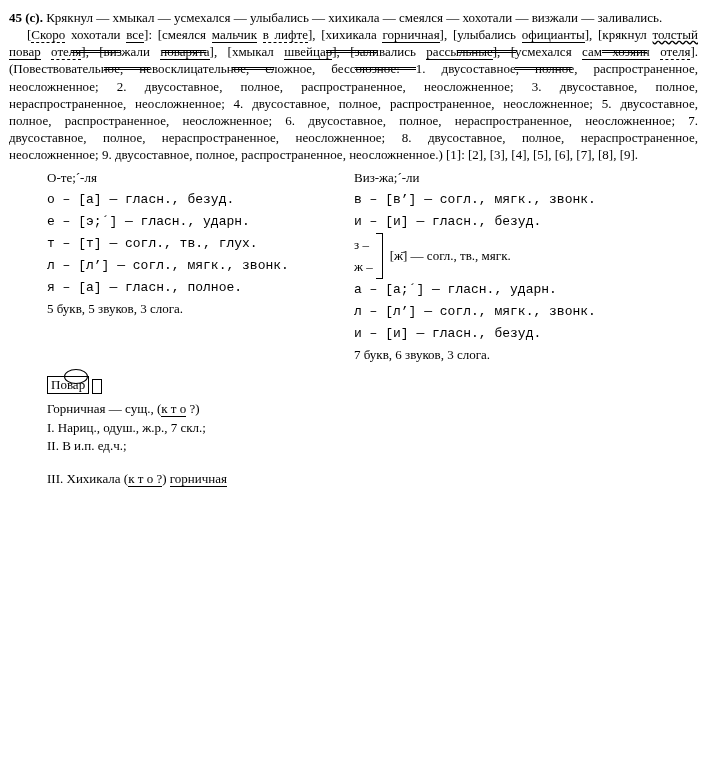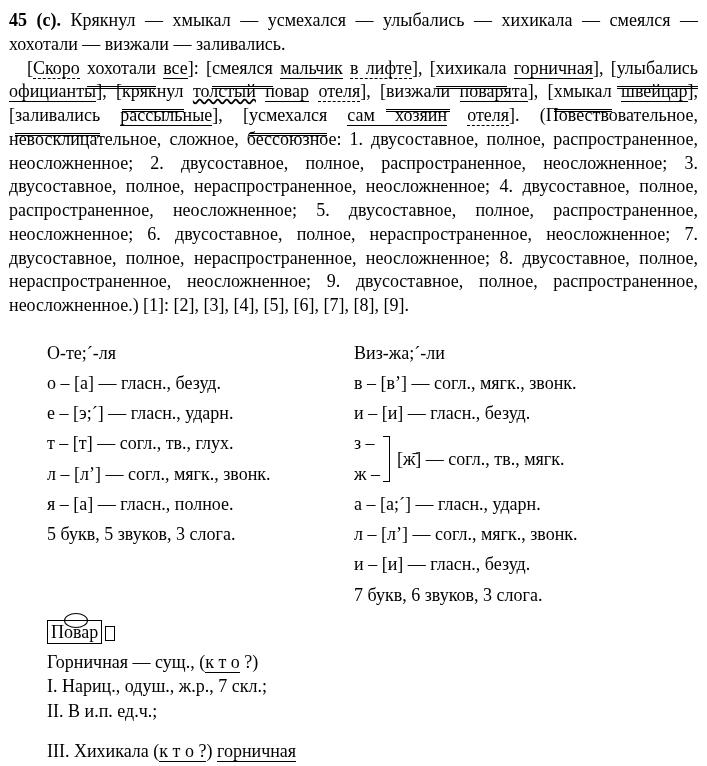--- a/index.html
+++ b/index.html
@@ -3,43 +3,43 @@
 <meta charset="utf-8">
 <style>
   * { box-sizing: border-box; }
   html, body { margin: 0; padding: 0; background: #ffffff; }
   .page {
     width: 707px;
     height: 766px;
     background: #ffffff;
     color: #000000;
     font-family: "Liberation Serif", "DejaVu Serif", serif;
-    font-size: 18px;
+    font-size: 13px;
     line-height: 1.32;
     padding: 9px 9px 0 9px;
     overflow: hidden;
   }
   .para { margin: 0; text-align: justify; }
   .para.indent { text-indent: 18px; }
   .num { font-weight: bold; }
 
   
   .u-sng { border-bottom: 1px solid #000; }
   .u-dbl { border-bottom: 3px double #000; padding-bottom: 8px; }
   .u-dot { border-bottom: 1px dashed #000; }
   .u-dsh { border-bottom: 1px dashed #000; }
   .u-wav { text-decoration: underline wavy; text-decoration-skip-ink: none; }
 
   
-  .phonetics { display: flex; margin-top: 20px; }
+  .phonetics { display: flex; margin-top: 4px; }
   .phon-col { line-height: 1.68; }
   .phon-col.left  { width: 345px; padding-left: 38px; }
   .phon-col.right { flex: 1; }
   .phon-title { }
-  .phon-row { white-space: nowrap; }
+  .phon-row { white-space: nowrap; font-family: Liberation Mono, monospace; }
   .phon-summary { white-space: nowrap; }
 
   .pair { display: flex; align-items: center; }
   .pair-letters div { line-height: 1.68; }
   .pair-bracket {
     width: 7px; height: 46px;
     border: 1px solid #000; border-left: none;
     margin: 0 7px 0 3px;
   }
 

